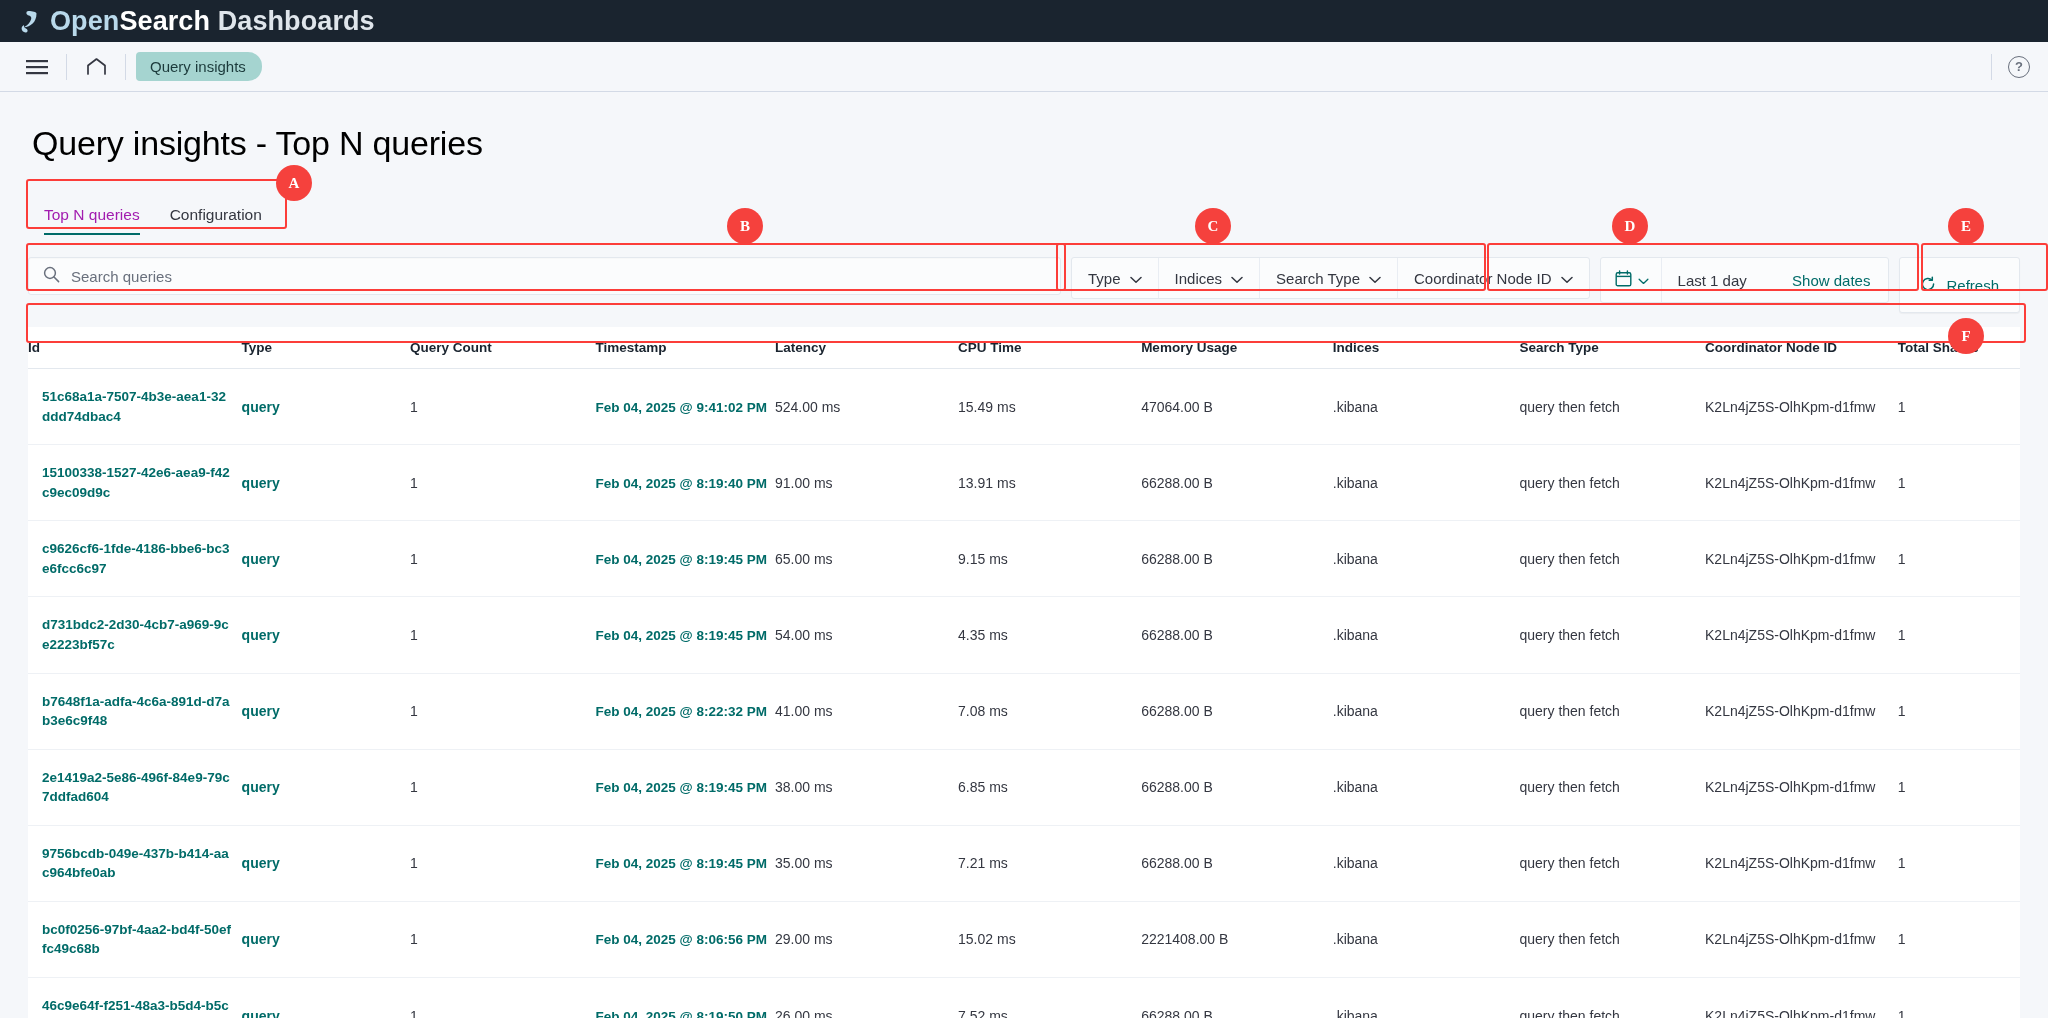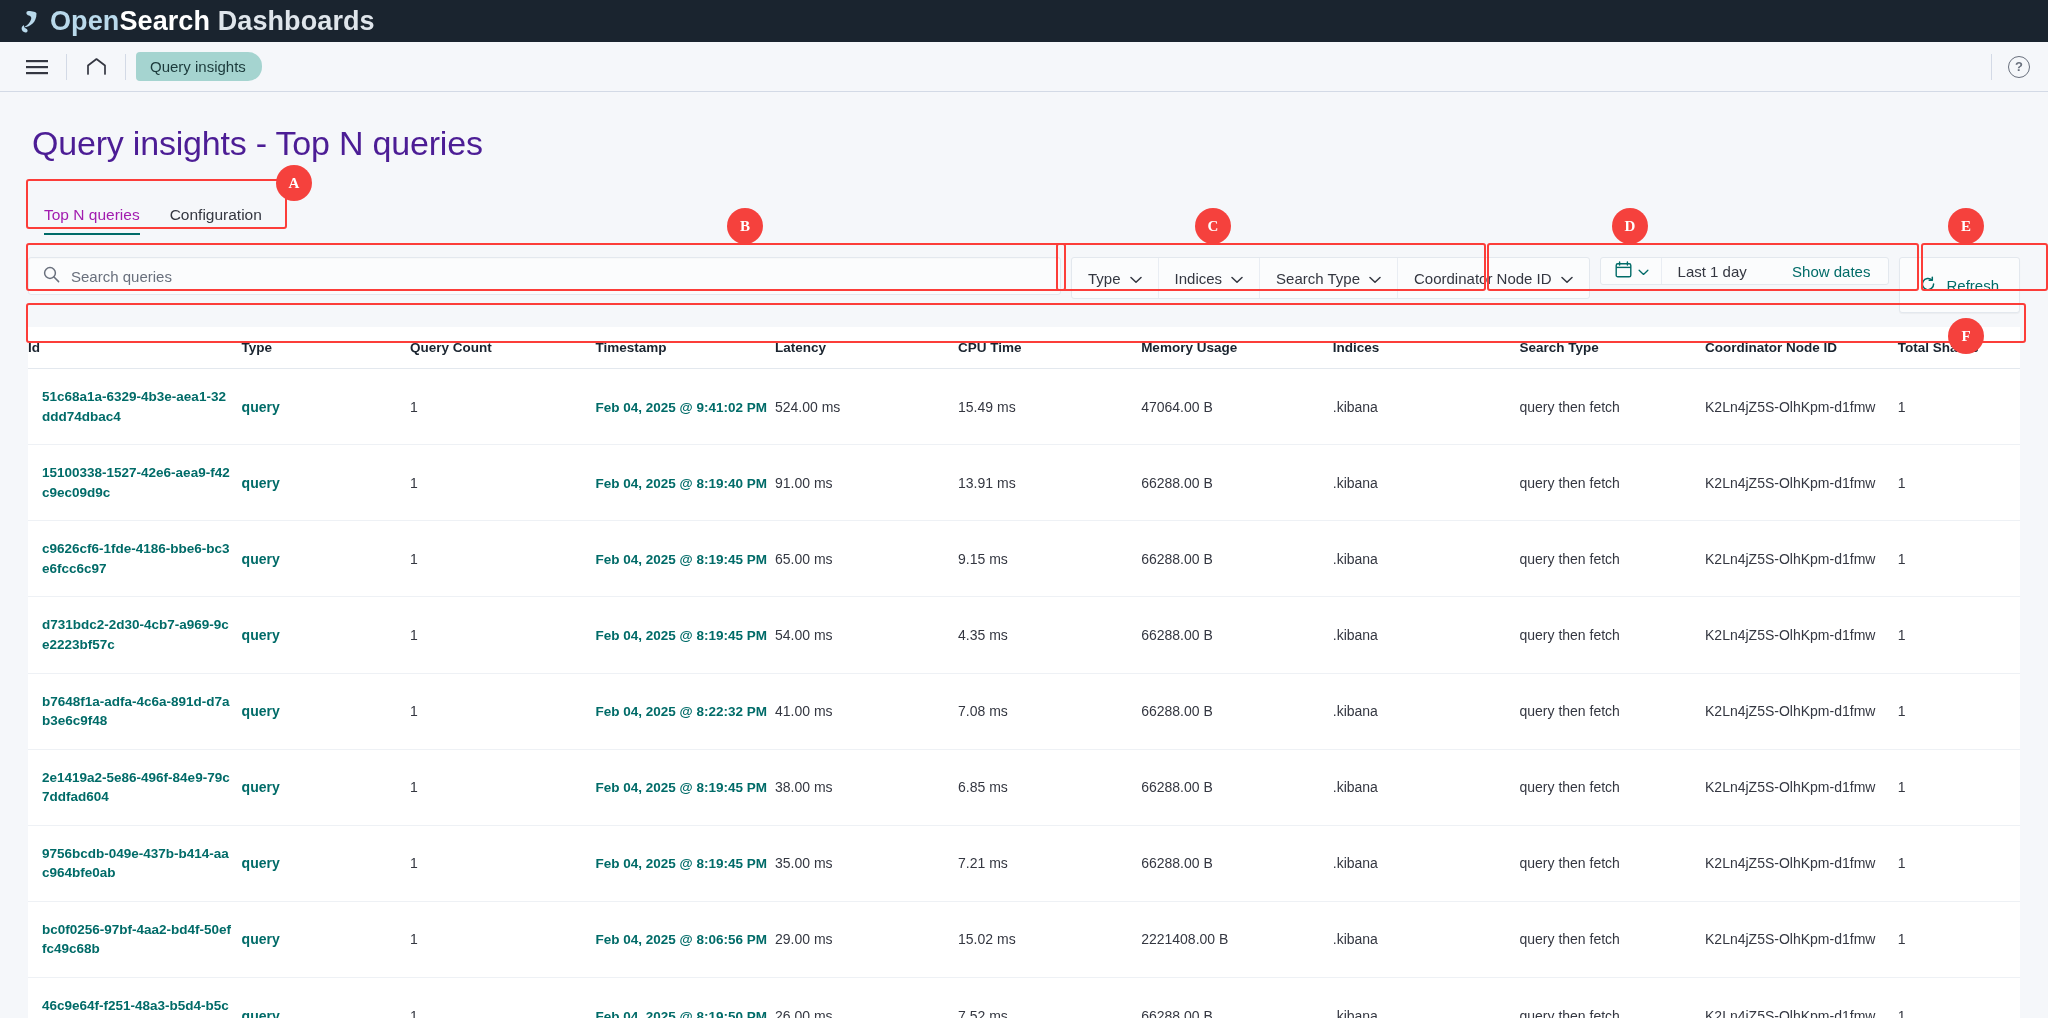--- a/index.html
+++ b/index.html
@@ -40,21 +40,21 @@
   .help-circle {
     width: 22px; height: 22px; border-radius: 50%; border: 1.4px solid #69707d;
     color: #69707d; font-size: 13px; display: flex; align-items: center; justify-content: center;
     font-weight: 600;
   }
   .navbar-right .nav-sep { margin: 0 2px; }
 
   
   .content { padding: 0 28px; position: relative; }
   .page-title {
-    font-size: 34px; font-weight: 300; color: #4c1d95;
+    font-size: 34px; font-weight: 300; color: #000000;
     padding: 32px 0 26px 4px; letter-spacing: -.2px;
   }
 
   
   .tabs-wrap { position: relative; width: 258px; margin-left: 4px; }
   .tabs { display: flex; align-items: flex-end; gap: 30px; height: 46px; padding: 0 12px; }
   .tab {
     font-size: 15.5px; color: #343741; padding-bottom: 11px; position: relative; white-space: nowrap;
   }
   .tab.active { color: #a21caf; font-weight: 400; }
@@ -77,21 +77,21 @@
     margin-left: 10px; height: 42px; background: #fbfcfd; border: 1px solid #e3e8ee;
     border-radius: 3px; display: flex; align-items: stretch;
   }
   .filter-btn {
     display: flex; align-items: center; gap: 9px; padding: 0 16px;
     font-size: 15px; color: #343741; border-right: 1px solid #e9edf3; white-space: nowrap;
   }
   .filter-btn:last-child { border-right: none; }
 
   .datepicker {
-    margin-left: 10px; height: 28px; flex: 1 1 auto; min-width: 0;
+    margin-left: 10px; height: 46px; flex: 1 1 auto; min-width: 0;
     background: #fbfcfd; border: 1px solid #e3e8ee; border-radius: 3px;
     display: flex; align-items: center;
   }
   .dp-calbtn {
     display: flex; align-items: center; gap: 6px; padding: 0 12px 0 14px;
     height: 100%; border-right: 1px solid #e9edf3; color: #006b68;
   }
   .dp-range {
     flex: 1; padding-left: 16px; font-size: 15px; color: #343741; white-space: nowrap;
   }
@@ -295,21 +295,21 @@
             <th>CPU Time</th>
             <th>Memory Usage</th>
             <th>Indices</th>
             <th>Search Type</th>
             <th>Coordinator Node ID</th>
             <th>Total Shards</th>
           </tr>
         </thead>
         <tbody id="table-body">
             <tr>
-              <td><span class="cell-link">51c68a1a-6329-4b3e-aea1-32ddd74dbac4</span></td>
+              <td><span class="cell-link">51c68a1a-7507-4b3e-aea1-32ddd74dbac4</span></td>
               <td><span class="cell-type">query</span></td>
               <td><span>1</span></td>
               <td><span class="cell-ts">Feb 04, 2025 @ 9:41:02 PM</span></td>
               <td><span>524.00 ms</span></td>
               <td><span>15.49 ms</span></td>
               <td><span>47064.00 B</span></td>
               <td><span>.kibana</span></td>
               <td><span>query then fetch</span></td>
               <td><span>K2Ln4jZ5S-OlhKpm-d1fmw</span></td>
               <td><span>1</span></td>

